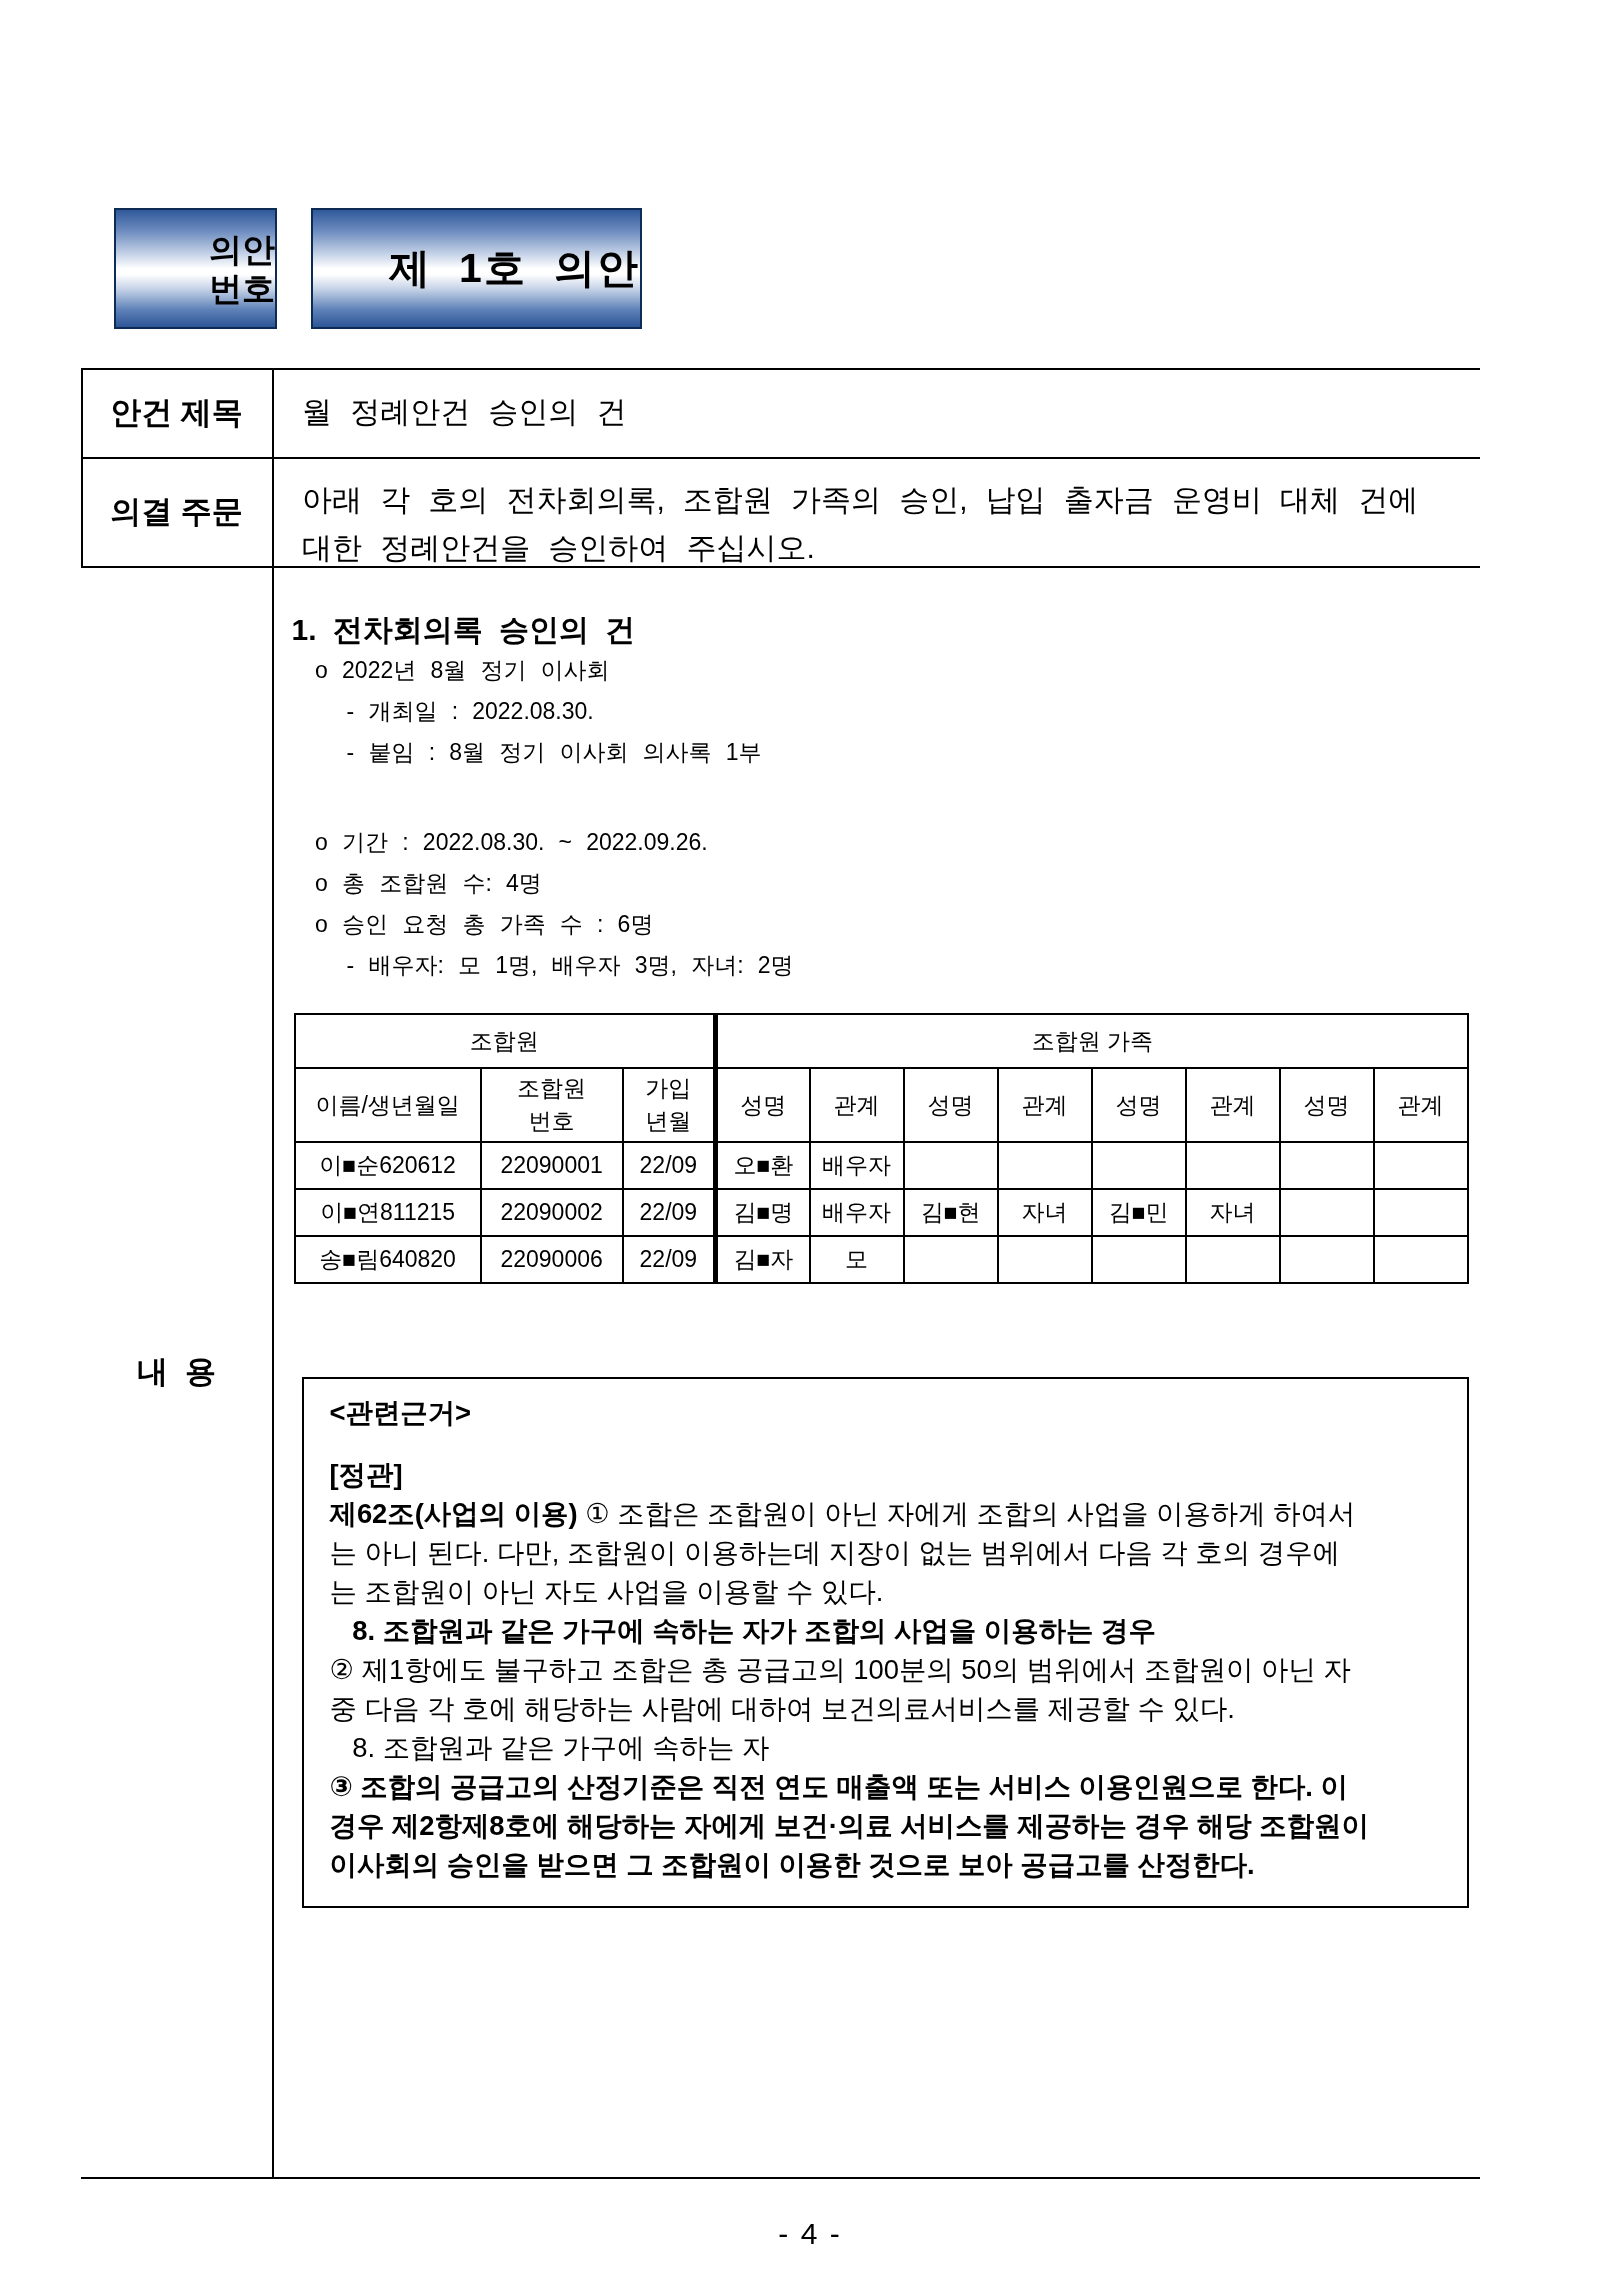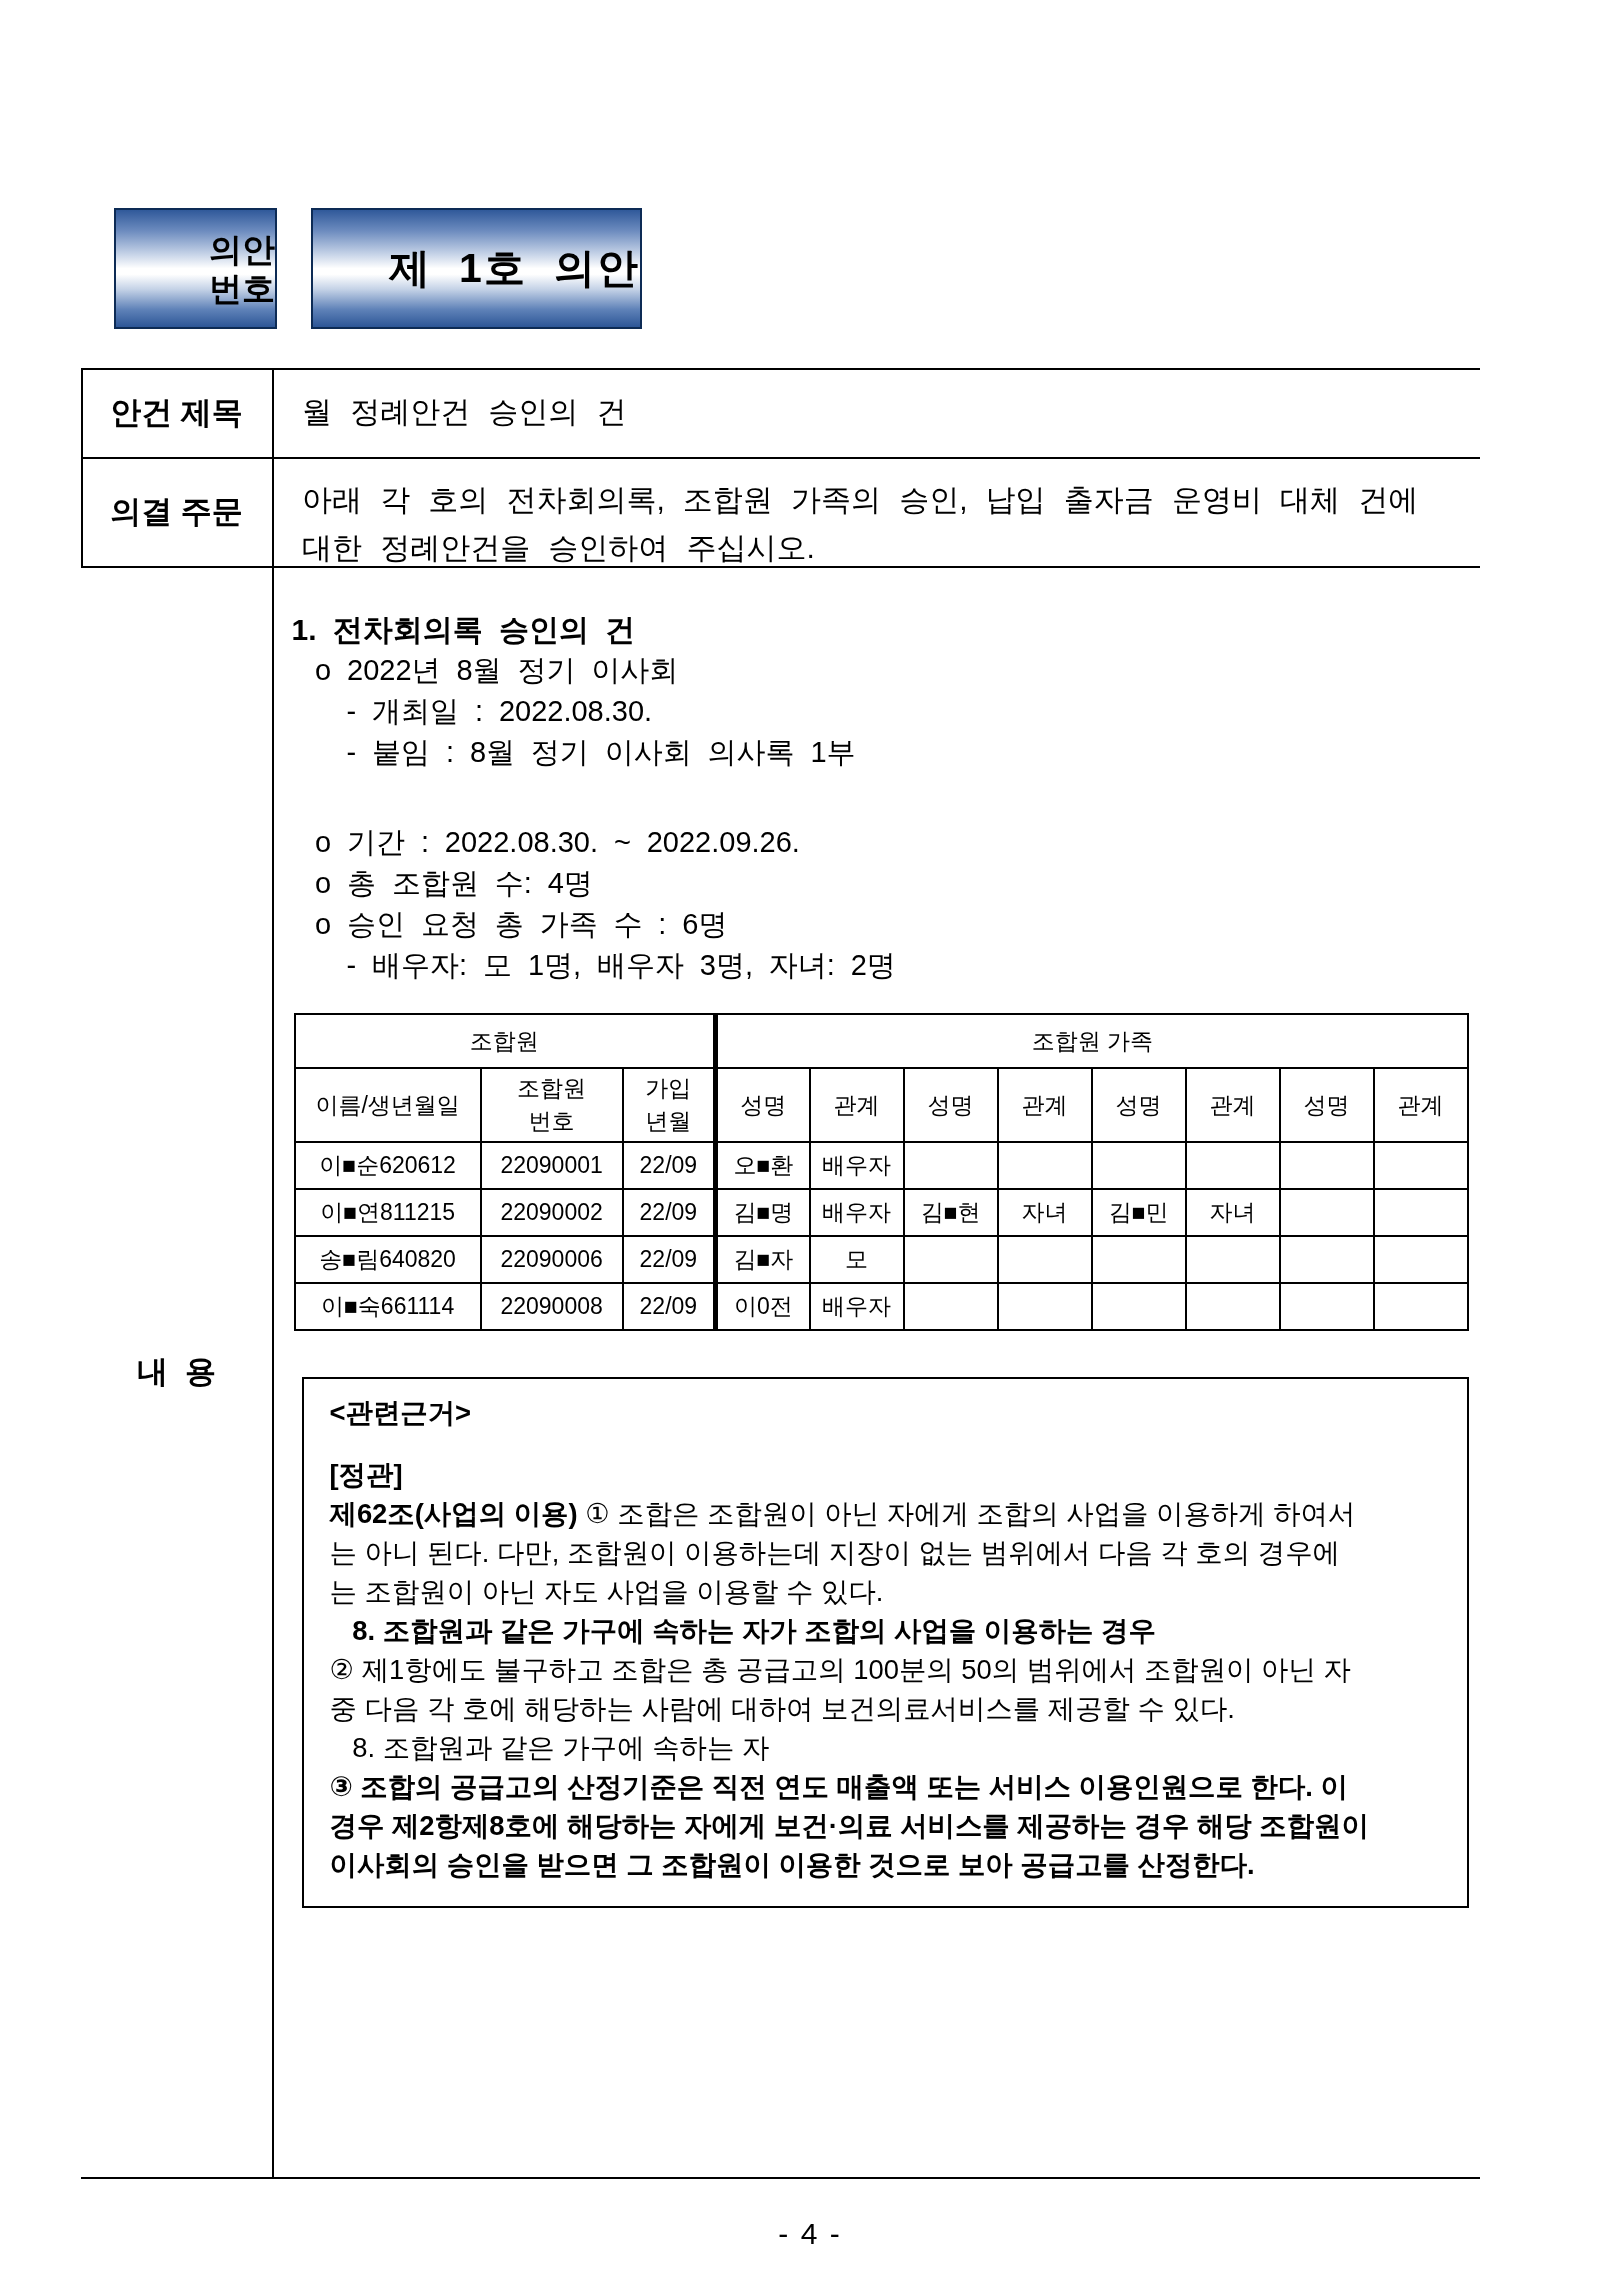--- a/index.html
+++ b/index.html
@@ -34,21 +34,21 @@
   .row-content{
     position:absolute;left:302px;display:flex;flex-direction:column;justify-content:center;
     font-size:30px;white-space:pre;word-spacing:9.8px;
   }
   .resolution{line-height:48px;}
 
   
   .content-cell{position:absolute;left:272px;top:566px;width:1208px;height:1353px;}
   .sec{position:absolute;left:19.6px;}
   .sec-heading{font-size:30px;line-height:41px;font-weight:bold;word-spacing:7.8px;white-space:pre;}
-  .sec-line{font-size:29px;line-height:41px;word-spacing:7.8px;white-space:pre;}
+  .sec-line{font-size:23px;line-height:41px;word-spacing:7.8px;white-space:pre;}
   .indent-o{margin-left:23.5px;}
   .indent-dash{margin-left:55px;}
 
   
   .member-table{
     position:absolute;left:21.6px;top:447px;border-collapse:collapse;table-layout:fixed;
     font-size:23px;
   }
   .member-table th,.member-table td{
     border:2px solid #000;text-align:center;vertical-align:middle;
@@ -176,33 +176,20 @@
         <td>자녀</td>
         <td></td>
         <td></td>
       </tr>
       <tr class="mt-data-row">
         <td>송■림640820</td>
         <td>22090006</td>
         <td>22/09</td>
         <td class="thick-left">김■자</td>
         <td>모</td>
-        <td></td>
-        <td></td>
-        <td></td>
-        <td></td>
-        <td></td>
-        <td></td>
-      </tr>
-      <tr class="mt-data-row">
-        <td>이■숙661114</td>
-        <td>22090008</td>
-        <td>22/09</td>
-        <td class="thick-left">이0전</td>
-        <td>배우자</td>
         <td></td>
         <td></td>
         <td></td>
         <td></td>
         <td></td>
         <td></td>
       </tr>
     </tbody>
       </table>
 

